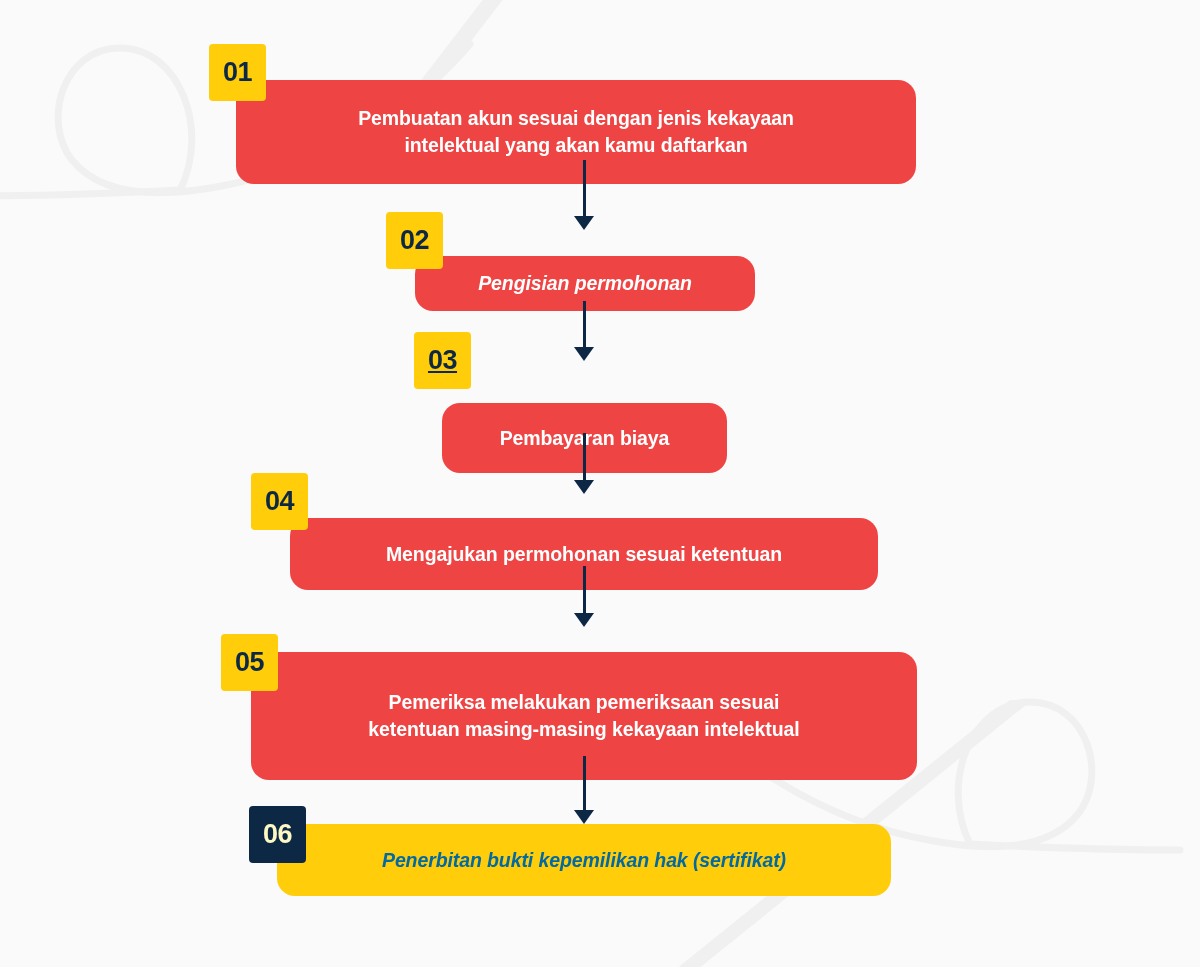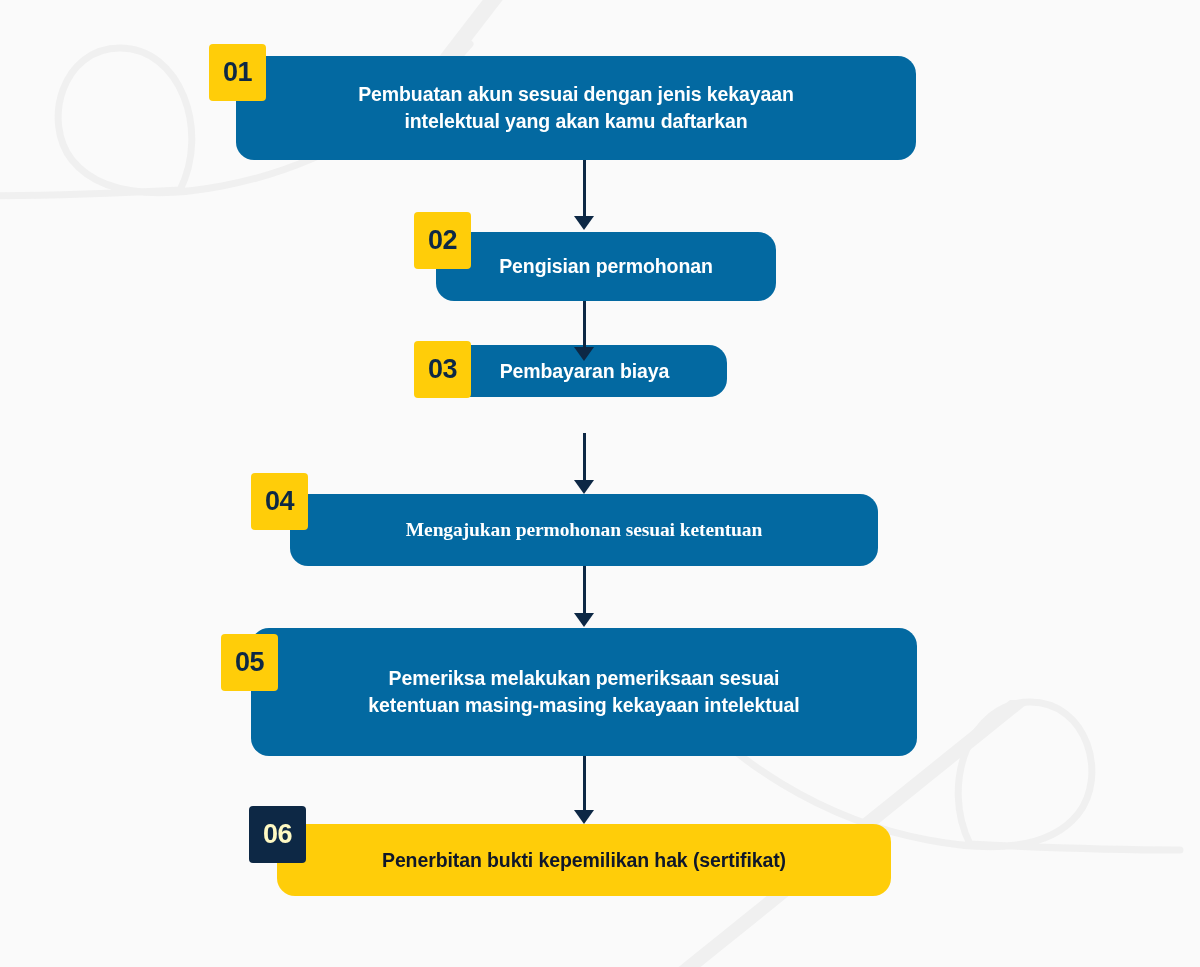--- a/index.html
+++ b/index.html
@@ -45,39 +45,41 @@
     position: absolute;
     border-radius: 18px;
     display: flex;
     align-items: center;
     justify-content: center;
     box-sizing: border-box;
     padding: 6px 20px;
   }
 
   .step-box.dark {
-    background: #0369a1;
+    background: #ef4444;
+    margin-top: 24px;
   }
   .step-box.accent {
     background: #ffcd09;
   }
 
   .step-label {
     font-size: 19.5px;
     font-weight: bold;
     line-height: 1.38;
     text-align: center;
     letter-spacing: -0.1px;
     white-space: pre-line;
   }
   .step-box.dark .step-label {
     color: #ffffff;
   }
   .step-box.accent .step-label {
-    color: #0f172a;
+    color: #0369a1;
+    font-style: italic;
   }
 
   .step-badge {
     position: absolute;
     width: 57px;
     height: 57px;
     border-radius: 4px;
     display: flex;
     align-items: center;
     justify-content: center;
@@ -173,39 +175,39 @@
     <div class="step-box dark" style="left:236px; top:56px; width:680px; height:104px;">
       <div class="step-label">Pembuatan akun sesuai dengan jenis kekayaan
 intelektual yang akan kamu daftarkan</div>
     </div>
     <div class="step-badge accent" style="left:209px; top:44px;">
       <span>01</span>
     </div>
   </div>
 
   <div class="step">
-    <div class="step-box dark" style="left:436px; top:232px; width:340px; height:69px;">
+    <div class="step-box dark" style="left:415px; top:232px; width:340px; height:55px;font-style:italic;">
       <div class="step-label">Pengisian permohonan</div>
     </div>
-    <div class="step-badge accent" style="left:386px; top:212px;margin-left:28px;">
+    <div class="step-badge accent" style="left:386px; top:212px;">
       <span>02</span>
     </div>
   </div>
 
   <div class="step">
-    <div class="step-box dark" style="left:442px; top:345px; width:285px; height:52px;">
+    <div class="step-box dark" style="left:442px; top:379px; width:285px; height:70px;">
       <div class="step-label">Pembayaran biaya</div>
     </div>
-    <div class="step-badge accent" style="left:414px; top:341px;">
+    <div class="step-badge accent" style="left:414px; top:332px;text-decoration:underline;">
       <span>03</span>
     </div>
   </div>
 
   <div class="step">
-    <div class="step-box dark" style="left:290px; top:494px; width:588px; height:72px;font-family:Liberation Serif, serif;">
+    <div class="step-box dark" style="left:290px; top:494px; width:588px; height:72px;">
       <div class="step-label">Mengajukan permohonan sesuai ketentuan</div>
     </div>
     <div class="step-badge accent" style="left:251px; top:473px;">
       <span>04</span>
     </div>
   </div>
 
   <div class="step">
     <div class="step-box dark" style="left:251px; top:628px; width:666px; height:128px;align-items:center;">
       <div class="step-label">Pemeriksa melakukan pemeriksaan sesuai

